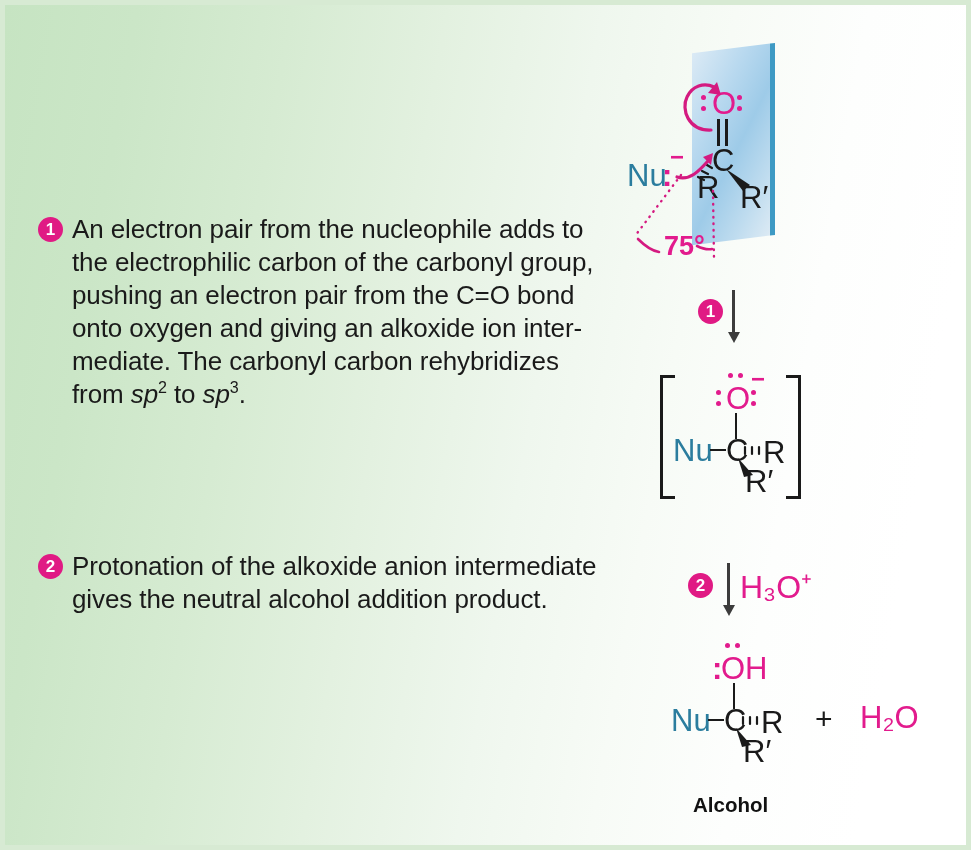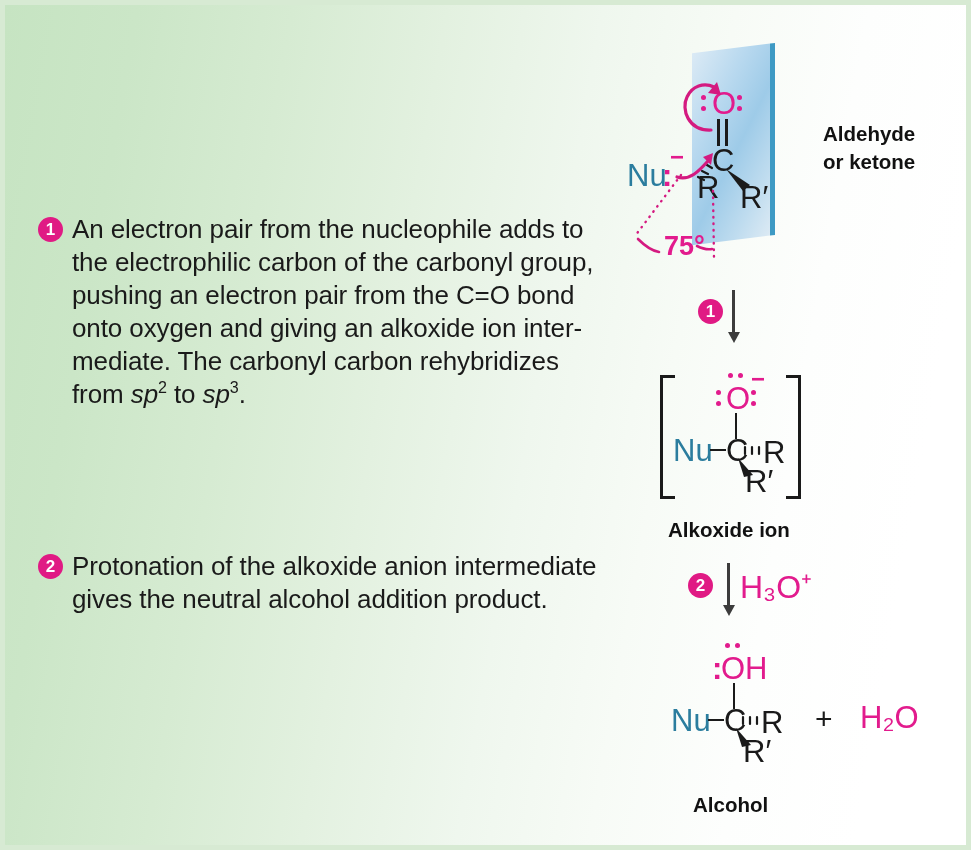--- a/index.html
+++ b/index.html
@@ -161,22 +161,20 @@
 
   <div class="atom" style="left:692px; top:167px;">R</div>
   <div class="atom" style="left:735px; top:177px;">R′</div>
 
   <div class="atom teal" style="left:622px; top:155px;">Nu</div>
   <div class="atom magenta" style="left:657px; top:155px; font-weight:bold;">:</div>
   <div class="atom magenta" style="left:665px; top:140px; font-size:24px; font-weight:bold;">−</div>
 
   <div class="atom magenta" style="left:659px; top:228px; font-size:27px; font-weight:bold;">75°</div>
 
-  <div class="label-bold" style="left:818px; top:115px;">Aldehyde
-or ketone</div>
 
   <div class="badge" style="position:absolute; left:693px; top:294px; margin:0;">1</div>
   <div class="arrow-line" style="left:727px; top:285px; height:44px;"></div>
   <div class="arrow-head" style="left:722.5px; top:327px;"></div>
 
   <div class="bracket" style="left:655px; top:370px; height:118px;"></div>
   <div class="bracket right" style="left:781px; top:370px; height:118px;"></div>
 
   <div class="atom magenta" style="left:721px; top:378px;">O</div>
   <div class="dot" style="left:723px; top:368px;"></div>
@@ -190,21 +188,20 @@
   <div class="bond" style="left:730px; top:408px; width:2.4px; height:26px;"></div>
 
   <div class="atom" style="left:721px; top:430px;">C</div>
 
   <div class="atom teal" style="left:668px; top:430px;">Nu</div>
   <div class="bond" style="left:705px; top:444px; width:16px; height:2.4px;"></div>
 
   <div class="atom" style="left:758px; top:432px;">R</div>
   <div class="atom" style="left:740px; top:461px;">R′</div>
 
-  <div class="label-bold" style="left:663px; top:511px;">Alkoxide ion</div>
 
   <div class="badge" style="position:absolute; left:683px; top:568px; margin:0;">2</div>
   <div class="arrow-line" style="left:722px; top:558px; height:44px;"></div>
   <div class="arrow-head" style="left:717.5px; top:600px;"></div>
   <div class="atom magenta" style="left:735px; top:566px; font-size:32px;">H₃O⁺</div>
 
   <div class="atom magenta" style="left:707px; top:648px; font-weight:bold;">:</div>
   <div class="atom magenta" style="left:716px; top:648px;">OH</div>
   <div class="dot" style="left:720px; top:638px;"></div>
   <div class="dot" style="left:730px; top:638px;"></div>

